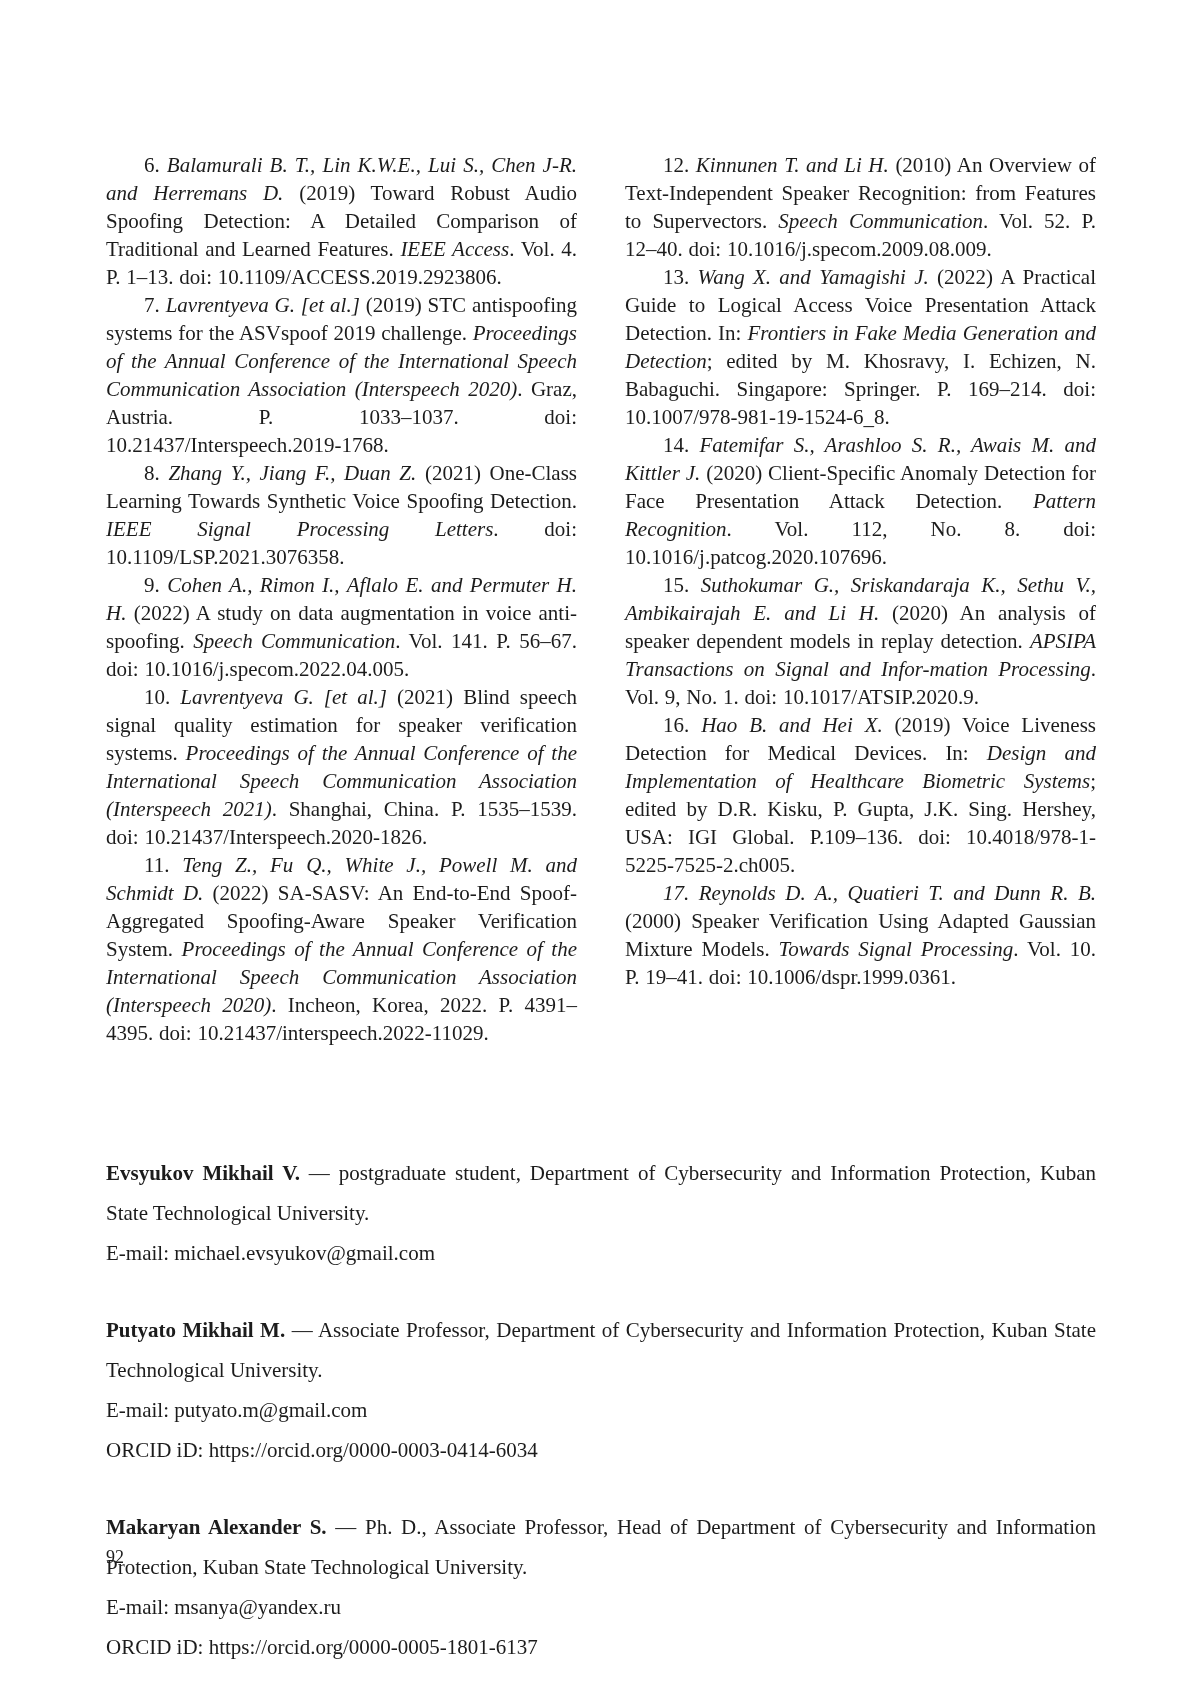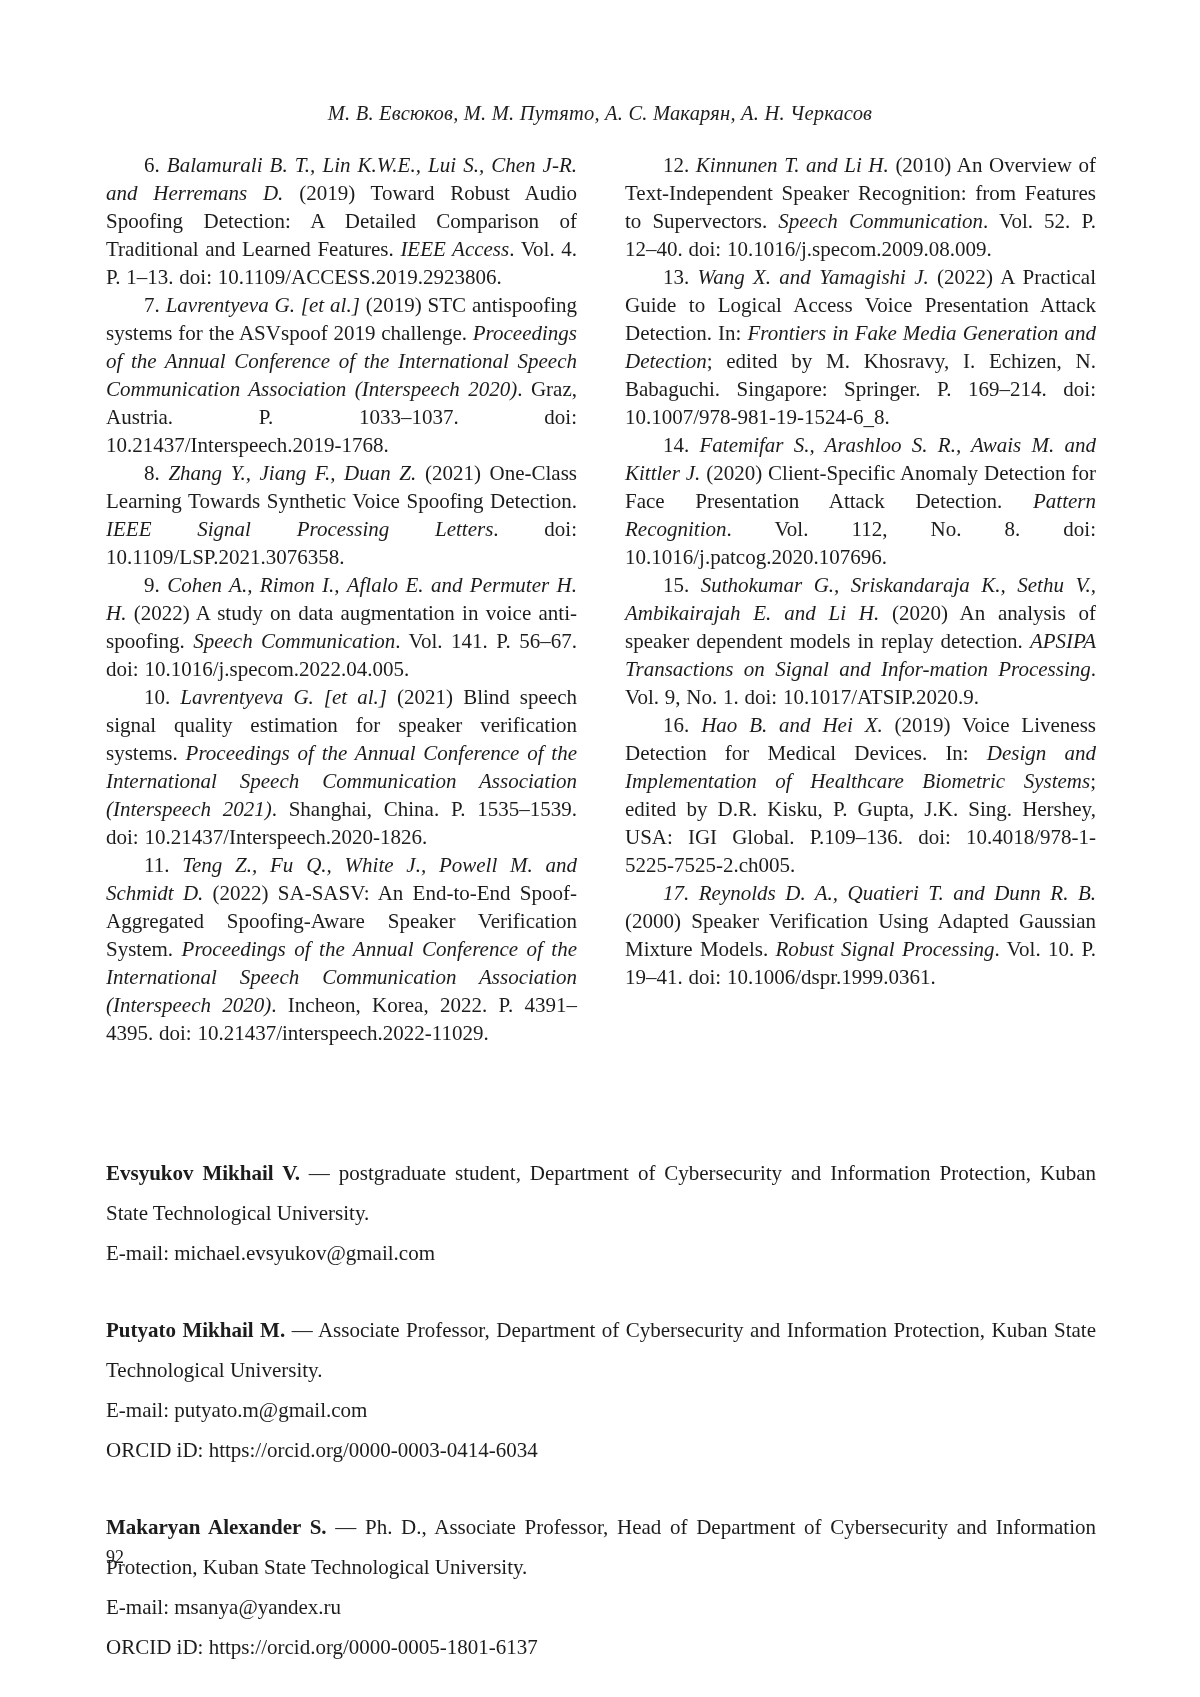--- a/index.html
+++ b/index.html
@@ -64,38 +64,37 @@
     white-space: nowrap;
   }
   .page-footer .page-num { font-size: 18px; }
   .page-footer .journal-line { font-size: 18px; letter-spacing: 0.2px; }
 </style>
 </head>
 <body>
 
 <div class="page">
 
-  <div class="running-head">М. В. Евсюков, М. М. Путято, А. С. Макарян, А. Н. Черкасов</div>
 
   <div class="ref-columns">
     <div class="ref-col">
       <p class="ref"><span>6. </span><i>Balamurali B. T., Lin K.W.E., Lui S., Chen J-R. and Herremans D.</i><span> (2019) Toward Robust Audio Spoofing Detection: A Detailed Comparison of Traditional and Learned Features. </span><i>IEEE Access</i><span>. Vol. 4. P. 1–13. doi: 10.1109/ACCESS.2019.2923806.</span></p>
       <p class="ref"><span>7. </span><i>Lavrentyeva G. [et al.]</i><span> (2019) STC antispoofing systems for the ASVspoof 2019 challenge. </span><i>Proceedings of the Annual Conference of the International Speech Communication Association (Interspeech 2020)</i><span>. Graz, Austria. P. 1033–1037. doi: 10.21437/Interspeech.2019-1768.</span></p>
       <p class="ref"><span>8. </span><i>Zhang Y., Jiang F., Duan Z.</i><span> (2021) One-Class Learning Towards Synthetic Voice Spoofing Detection. </span><i>IEEE Signal Processing Letters</i><span>. doi: 10.1109/LSP.2021.3076358.</span></p>
       <p class="ref"><span>9. </span><i>Cohen A., Rimon I., Aflalo E. and Permuter H. H.</i><span> (2022) A study on data augmentation in voice anti-spoofing. </span><i>Speech Communication</i><span>. Vol. 141. P. 56–67. doi: 10.1016/j.specom.2022.04.005.</span></p>
       <p class="ref"><span>10. </span><i>Lavrentyeva G. [et al.]</i><span> (2021) Blind speech signal quality estimation for speaker verification systems. </span><i>Proceedings of the Annual Conference of the International Speech Communication Association (Interspeech 2021)</i><span>. Shanghai, China. P. 1535–1539. doi: 10.21437/Interspeech.2020-1826.</span></p>
       <p class="ref"><span>11. </span><i>Teng Z., Fu Q., White J., Powell M. and Schmidt D.</i><span> (2022) SA-SASV: An End-to-End Spoof-Aggregated Spoofing-Aware Speaker Verification System. </span><i>Proceedings of the Annual Conference of the International Speech Communication Association (Interspeech 2020)</i><span>. Incheon, Korea, 2022. P. 4391–4395. doi: 10.21437/interspeech.2022-11029.</span></p>
     </div>
     <div class="ref-col">
       <p class="ref"><span>12. </span><i>Kinnunen T. and Li H.</i><span> (2010) An Overview of Text-Independent Speaker Recognition: from Features to Supervectors. </span><i>Speech Communication</i><span>. Vol. 52. P. 12–40. doi: 10.1016/j.specom.2009.08.009.</span></p>
       <p class="ref"><span>13. </span><i>Wang X. and Yamagishi J.</i><span> (2022) A Practical Guide to Logical Access Voice Presentation Attack Detection. In: </span><i>Frontiers in Fake Media Generation and Detection</i><span>; edited by M. Khosravy, I. Echizen, N. Babaguchi. Singapore: Springer. P. 169–214. doi: 10.1007/978-981-19-1524-6_8.</span></p>
       <p class="ref"><span>14. </span><i>Fatemifar S., Arashloo S. R., Awais M. and Kittler J.</i><span> (2020) Client-Specific Anomaly Detection for Face Presentation Attack Detection. </span><i>Pattern Recognition</i><span>. Vol. 112, No. 8. doi: 10.1016/j.patcog.2020.107696.</span></p>
       <p class="ref"><span>15. </span><i>Suthokumar G., Sriskandaraja K., Sethu V., Ambikairajah E. and Li H.</i><span> (2020) An analysis of speaker dependent models in replay detection. </span><i>APSIPA Transactions on Signal and Infor-mation Processing</i><span>. Vol. 9, No. 1. doi: 10.1017/ATSIP.2020.9.</span></p>
       <p class="ref"><span>16. </span><i>Hao B. and Hei X.</i><span> (2019) Voice Liveness Detection for Medical Devices. In: </span><i>Design and Implementation of Healthcare Biometric Systems</i><span>; edited by D.R. Kisku, P. Gupta, J.K. Sing. Hershey, USA: IGI Global. P.109–136. doi: 10.4018/978-1-5225-7525-2.ch005.</span></p>
-      <p class="ref"><i>17. Reynolds D. A., Quatieri T. and Dunn R. B.</i><span> (2000) Speaker Verification Using Adapted Gaussian Mixture Models. </span><i>Robust Signal Processing</i><span>. Vol. 10. P. 19–41. doi: 10.1006/dspr.1999.0361.</span></p>
+      <p class="ref"><i>17. Reynolds D. A., Quatieri T. and Dunn R. B.</i><span> (2000) Speaker Verification Using Adapted Gaussian Mixture Models. </span><i>Towards Signal Processing</i><span>. Vol. 10. P. 19–41. doi: 10.1006/dspr.1999.0361.</span></p>
     </div>
   </div>
 
   <div class="authors">
     <div class="author">
       <p class="bio-intro"><b>Evsyukov Mikhail V.</b><span> — postgraduate student, Department of Cybersecurity and Information Protection, Kuban State Technological University.</span></p>
       <p class="bio-email">E-mail: michael.evsyukov@gmail.com</p>
     </div>
     <div class="author">
       <p class="bio-intro"><b>Putyato Mikhail M.</b><span> — Associate Professor, Department of Cybersecurity and Information Protection, Kuban State Technological University.</span></p>

